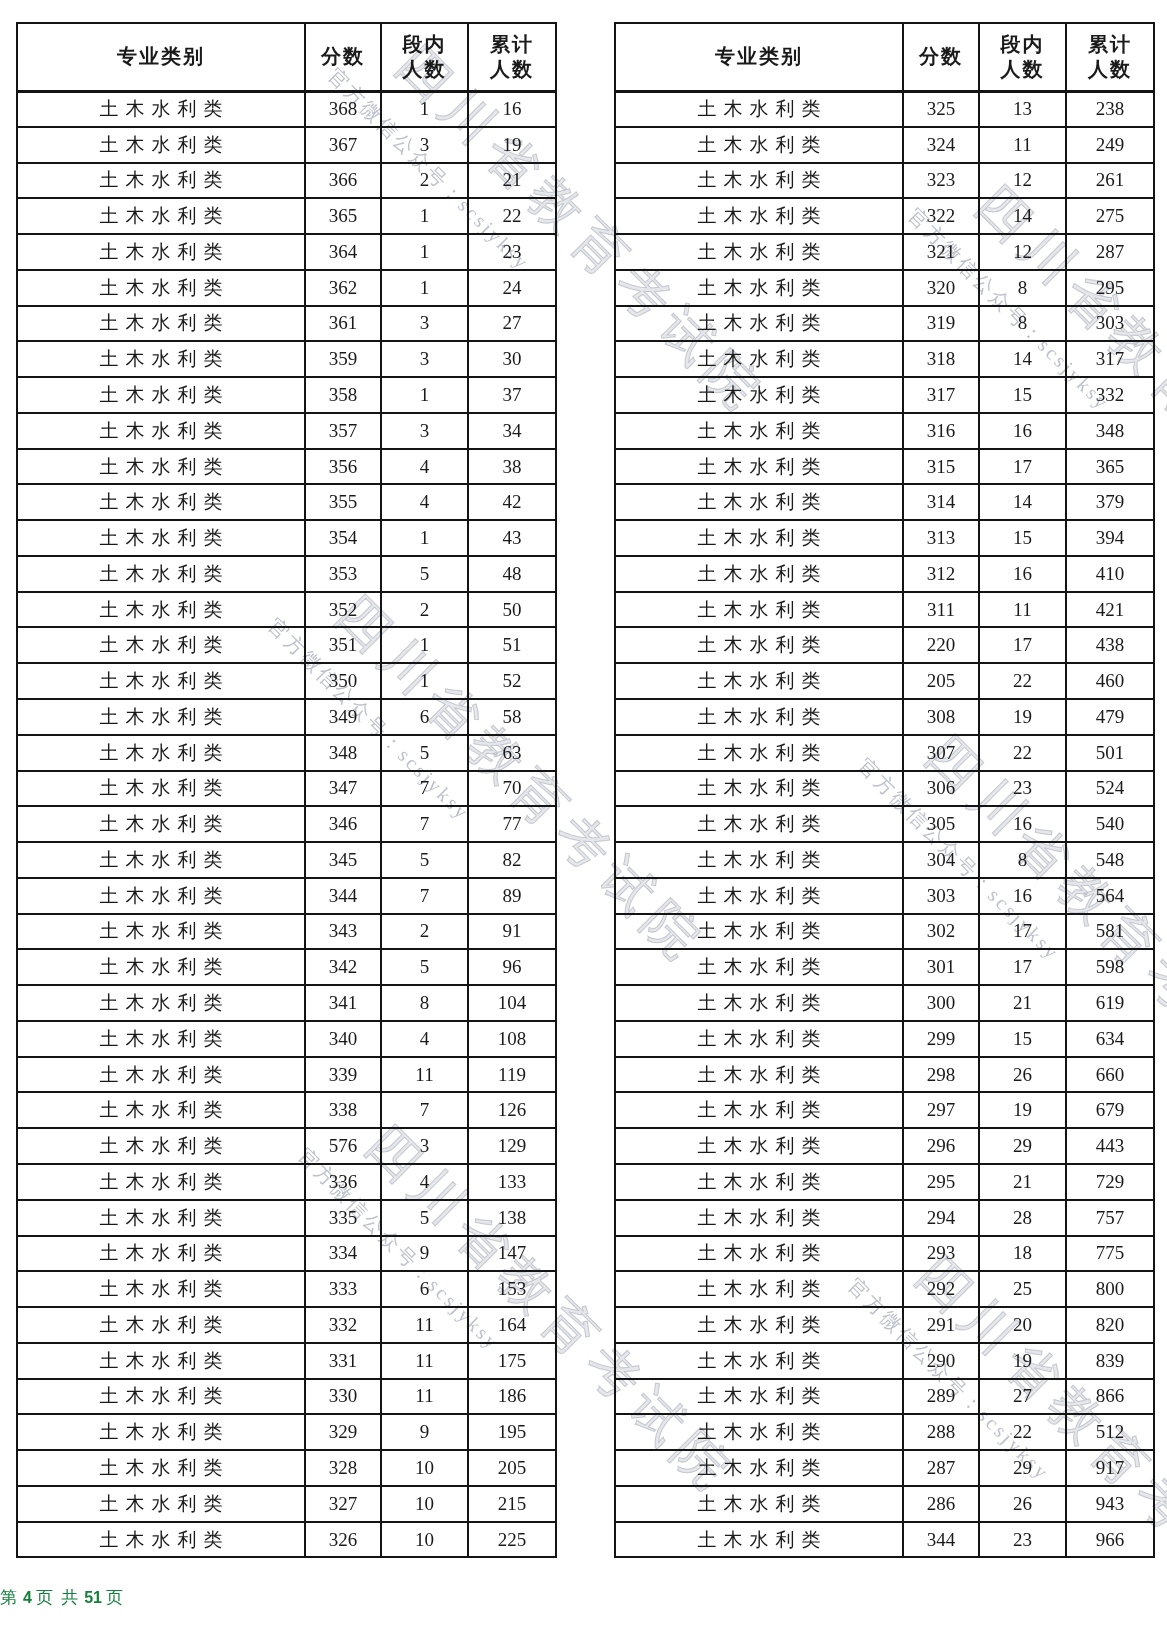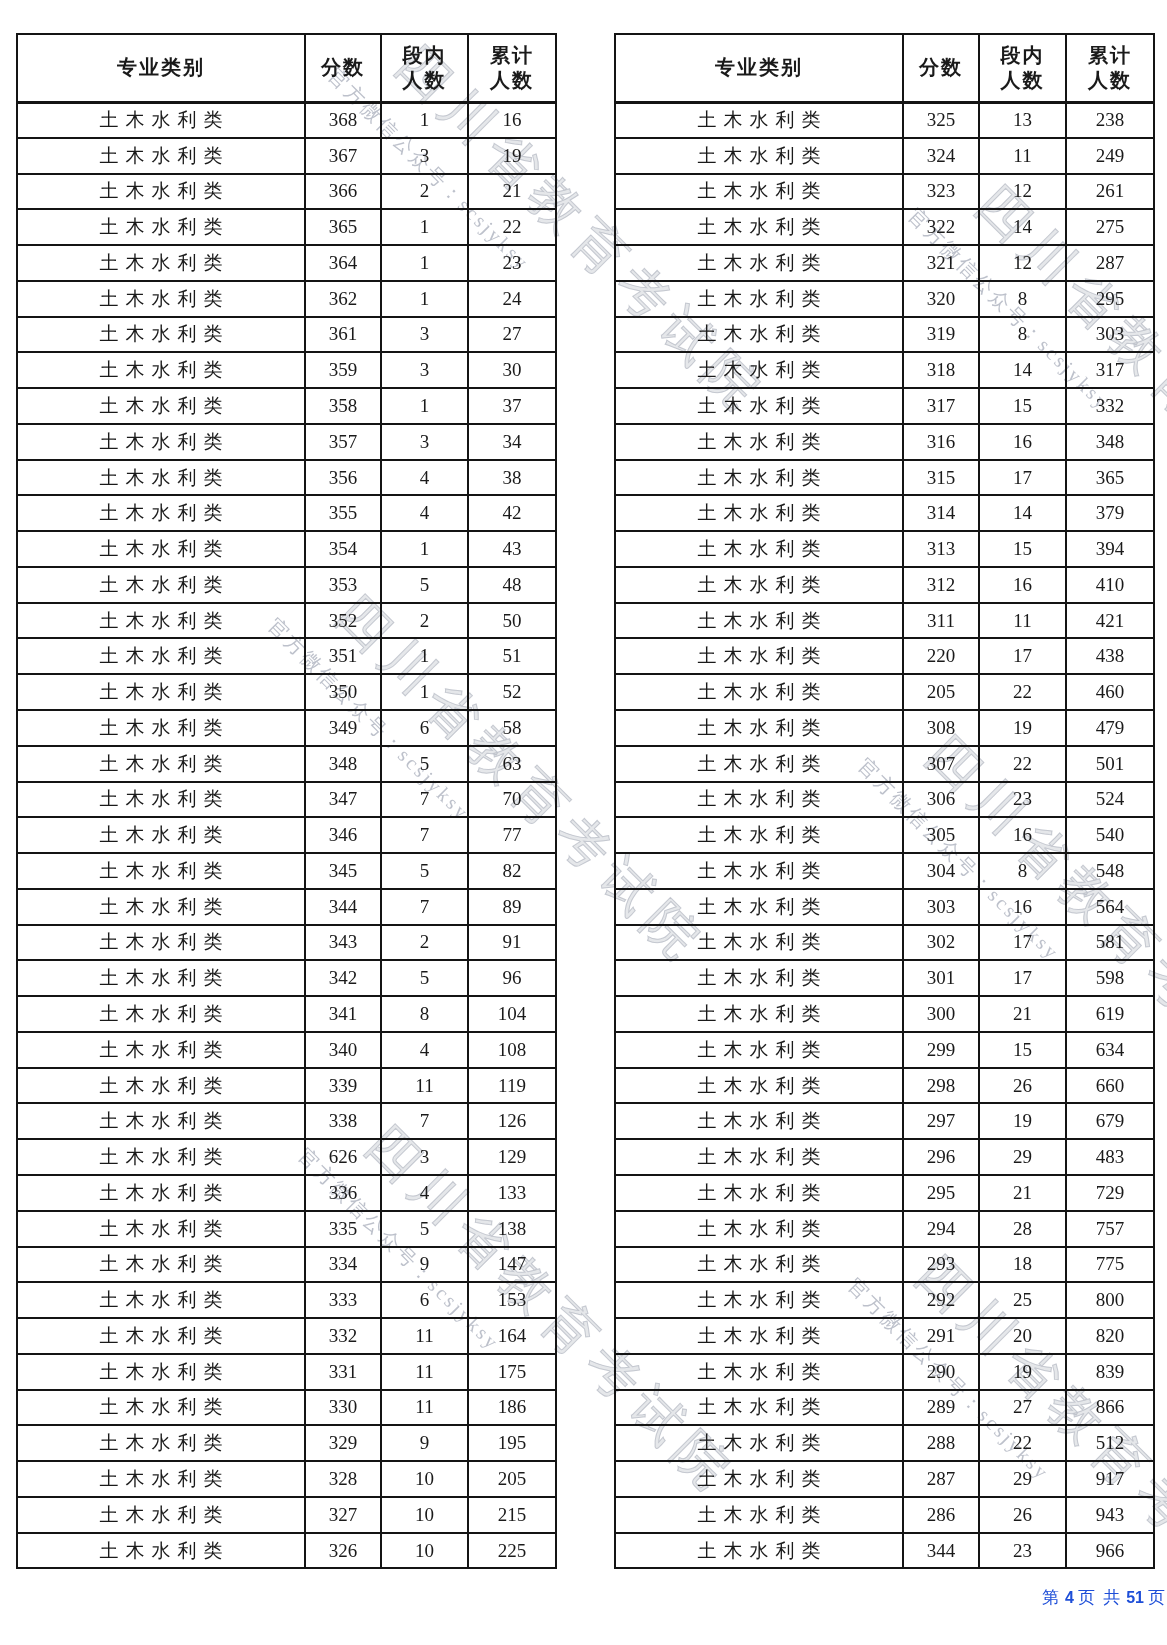--- a/index.html
+++ b/index.html
@@ -43,21 +43,20 @@
     top: 22px;
     display: flex;
     gap: 57px;
     z-index: 1;
   }
   table.score-table {
     border-collapse: collapse;
     table-layout: fixed;
     width: 539px;
     background: transparent;
-    margin-top: 11px;
   }
   .score-table th, .score-table td {
     border: 2px solid #141414;
     text-align: center;
     vertical-align: middle;
     padding: 0;
     overflow: hidden;
   }
   .score-table thead tr { height: 68px; }
   .score-table tbody tr { height: 35.78px; }
@@ -72,24 +71,24 @@
   .score-table td { font-size: 19px; }
   .score-table td.cat { letter-spacing: 7px; padding-left: 7px; }
   .score-table td.num { letter-spacing: 0; }
 
   
   .footer {
     position: absolute;
     left: 0;
     top: 1586px;
     width: 100%;
-    text-align: right;
+    text-align: left;
     z-index: 1;
     font-size: 17px;
-    color: #1d4ed8;
+    color: #15803d;
     letter-spacing: 2px;
   }
   .footer .digit {
     font-family: "Liberation Sans", "DejaVu Sans", sans-serif;
     font-weight: 700;
     font-size: 16px;
     letter-spacing: 0;
     padding: 0 4px;
   }
 </style>
@@ -314,21 +313,21 @@
             <td class="num">119</td>
           </tr>
           <tr>
             <td class="cat">土木水利类</td>
             <td class="num">338</td>
             <td class="num">7</td>
             <td class="num">126</td>
           </tr>
           <tr>
             <td class="cat">土木水利类</td>
-            <td class="num">626</td>
+            <td class="num">576</td>
             <td class="num">3</td>
             <td class="num">129</td>
           </tr>
           <tr>
             <td class="cat">土木水利类</td>
             <td class="num">336</td>
             <td class="num">4</td>
             <td class="num">133</td>
           </tr>
           <tr>
@@ -583,21 +582,21 @@
           <tr>
             <td class="cat">土木水利类</td>
             <td class="num">297</td>
             <td class="num">19</td>
             <td class="num">679</td>
           </tr>
           <tr>
             <td class="cat">土木水利类</td>
             <td class="num">296</td>
             <td class="num">29</td>
-            <td class="num">483</td>
+            <td class="num">443</td>
           </tr>
           <tr>
             <td class="cat">土木水利类</td>
             <td class="num">295</td>
             <td class="num">21</td>
             <td class="num">729</td>
           </tr>
           <tr>
             <td class="cat">土木水利类</td>
             <td class="num">294</td>

